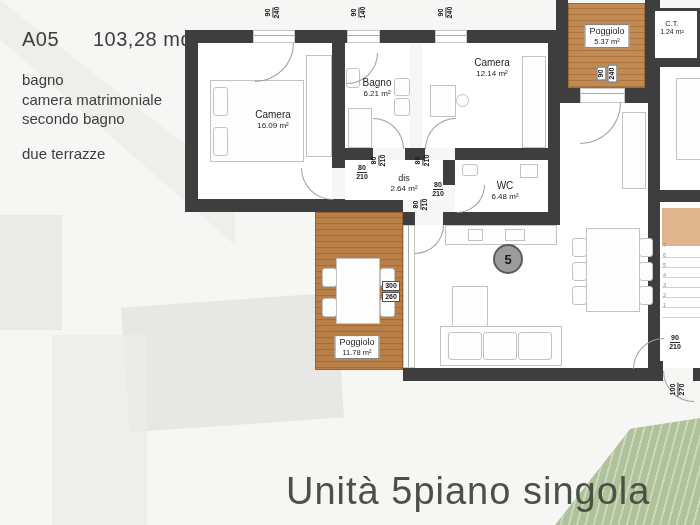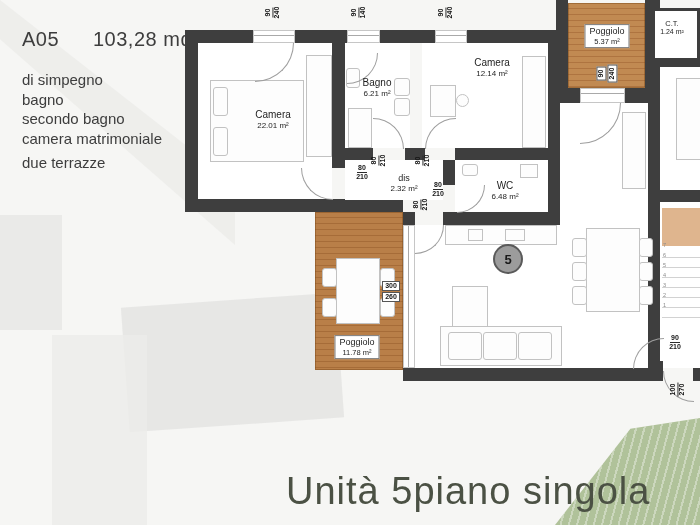--- a/index.html
+++ b/index.html
@@ -50,25 +50,24 @@
 <div class="sk" style="left:0;top:0;width:235px;height:245px;background:#e9e9e6;opacity:.65;clip-path:polygon(0 0,100% 75%,100% 100%,0 16%);"></div>
 <div class="sk" style="left:125px;top:300px;width:215px;height:125px;background:#e2e2e0;opacity:.75;transform:rotate(-4deg);"></div>
 <div class="sk" style="left:52px;top:335px;width:95px;height:190px;background:#ececea;opacity:.8;"></div>
 <div class="sk" style="left:0;top:215px;width:62px;height:115px;background:#e6e6e3;opacity:.7;"></div>
 <div class="sk" style="left:555px;top:418px;width:145px;height:107px;background:#a3b98a;opacity:.85;clip-path:polygon(52% 10%,100% 0,100% 100%,0 100%);"></div>
 <div class="sk" style="left:555px;top:418px;width:145px;height:107px;background:repeating-linear-gradient(105deg,rgba(255,255,255,.35) 0 2px,transparent 2px 8px);clip-path:polygon(52% 10%,100% 0,100% 100%,0 100%);"></div>
 
 <div class="code" style="left:22px;top:28px;">A05</div>
 <div class="code" style="left:93px;top:28px;">103,28 mq</div>
 <div class="feat" style="left:22px;top:70px;">
-  <div>di simpegno</div>
   <div>bagno</div>
+  <div>camera matrimoniale</div>
   <div>secondo bagno</div>
-  <div>camera matrimoniale</div>
-  <div style="margin-top:5px;">due terrazze</div>
+  <div style="margin-top:15px;">due terrazze</div>
 </div>
 
 <div class="abs" style="left:0;top:0;width:700px;height:525px;">
 
   <div class="fl" style="left:198px;top:43px;width:134px;height:156px;"></div>
   <div class="fl" style="left:345px;top:43px;width:65px;height:105px;"></div>
   <div class="fl" style="left:422px;top:43px;width:126px;height:105px;"></div>
   <div class="fl" style="left:345px;top:160px;width:98px;height:40px;"></div>
   <div class="fl" style="left:455px;top:160px;width:93px;height:52px;"></div>
   <div class="fl" style="left:560px;top:103px;width:88px;height:122px;"></div>
@@ -171,33 +170,33 @@
   <div class="arc bl" style="left:373px;top:118px;width:30px;height:30px;"></div>
   <div class="arc br" style="left:425px;top:118px;width:30px;height:30px;"></div>
   <div class="arc tl" style="left:457px;top:185px;width:27px;height:27px;"></div>
   <div class="arc tl" style="left:415px;top:225px;width:28px;height:28px;"></div>
   <div class="arc tl" style="left:580px;top:103px;width:40px;height:40px;"></div>
   <div class="arc br" style="left:633px;top:338px;width:30px;height:30px;"></div>
   <div class="arc tr" style="left:663px;top:371px;width:30px;height:30px;"></div>
 
   <div class="rlabel" style="left:273px;top:120px;">
     <span class="nm">Camera</span>
-    <span class="ar">22.01 m²</span>
+    <span class="ar">16.09 m²</span>
   </div>
   <div class="rlabel" style="left:377px;top:88px;">
     <span class="nm">Bagno</span>
     <span class="ar">6.21 m²</span>
   </div>
   <div class="rlabel" style="left:492px;top:68px;">
     <span class="nm">Camera</span>
     <span class="ar">12.14 m²</span>
   </div>
   <div class="rlabel" style="left:404px;top:183px;">
     <span class="nm" style="font-size:9px;">dis</span>
-    <span class="ar">2.32 m²</span>
+    <span class="ar">2.64 m²</span>
   </div>
   <div class="rlabel" style="left:505px;top:191px;">
     <span class="nm">WC</span>
     <span class="ar">6.48 m²</span>
   </div>
   <div class="badge" style="left:493px;top:244px;">5</div>
   <div class="rlabel boxed" style="left:357px;top:347px;">
     <span class="nm" style="font-size:9px;">Poggiolo</span>
     <span class="ar" style="font-size:7.5px;">11.78 m²</span>
   </div>

